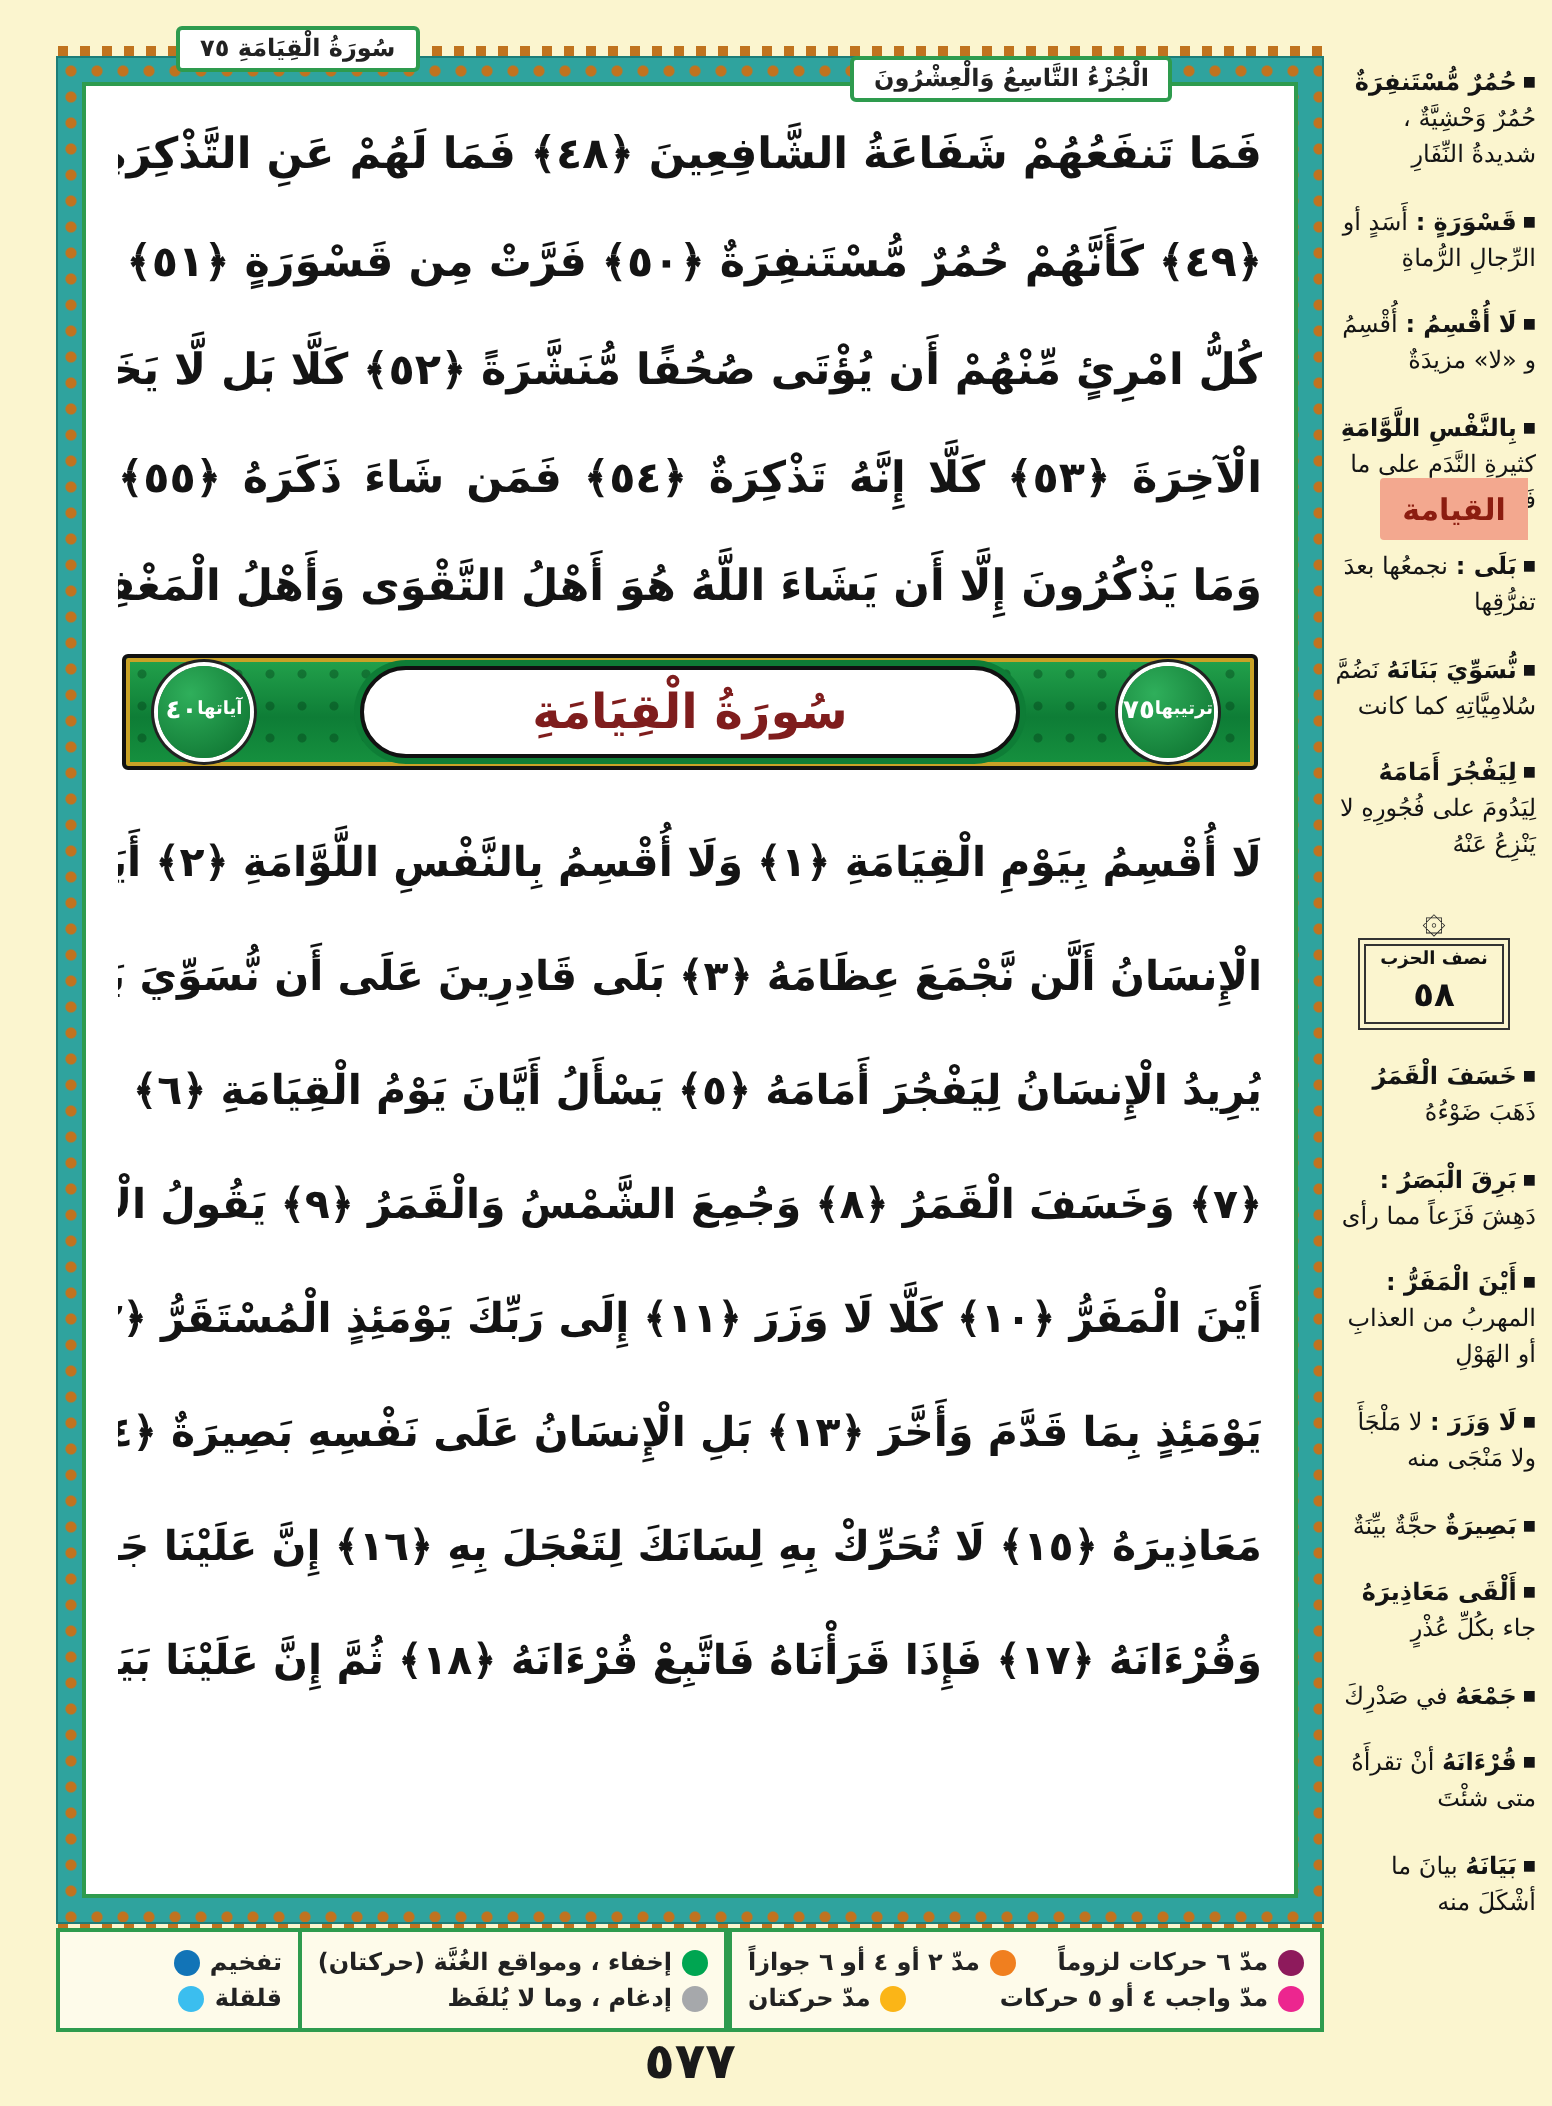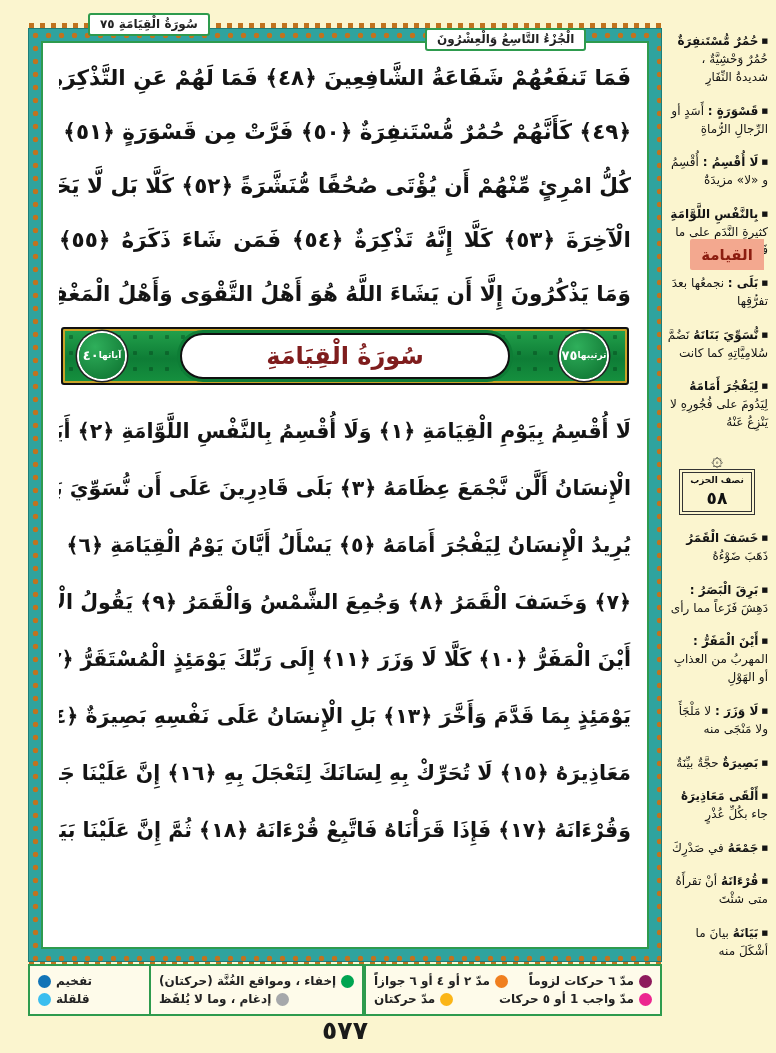--- a/index.html
+++ b/index.html
@@ -89,21 +89,21 @@
 
   
   .legend { position:absolute; left:28px; top:964px; width:634px; height:52px; display:flex; direction:rtl; }
   .lg-box {
     border:2px solid #2E9B4E; background:#FEFBEA; margin-left:-2px;
     display:flex; flex-direction:column; justify-content:center; gap:4px; padding:3px 8px;
   }
   .lg-box:first-child { margin-left:0; }
   .lg-right { width:298px; } .lg-mid { width:215px; } .lg-left { width:123px; }
   .lg-row { display:flex; align-items:center; justify-content:space-between; gap:6px; }
-  .lg-mid .lg-row, .lg-left .lg-row { justify-content:flex-end; }
+  .lg-mid .lg-row, .lg-left .lg-row { justify-content:flex-start; }
   .lg-item { display:flex; align-items:center; gap:5px; font-size:12px; font-weight:bold; color:#222; white-space:nowrap; }
   .lg-left .lg-item { flex-direction:row-reverse; }
   .dot { width:13px; height:13px; border-radius:50%; flex:0 0 auto; }
 
   .page-number {
     position:absolute; left:28px; top:1016px; width:634px;
     text-align:center; font-size:25px; font-weight:bold; color:#1a1a1a;
   }
 
   
@@ -196,21 +196,21 @@
           <span>مدّ ٦ حركات لزوماً</span>
         </div>
         <div class="lg-item">
           <span class="dot" style="background-color: rgb(240, 127, 31);"></span>
           <span>مدّ ٢ أو ٤ أو ٦ جوازاً</span>
         </div>
       </div>
       <div class="lg-row">
         <div class="lg-item">
           <span class="dot" style="background-color: rgb(236, 38, 143);"></span>
-          <span>مدّ واجب 1 أو ٥ حركات</span>
+          <span>مدّ واجب ٤ أو ٥ حركات</span>
         </div>
         <div class="lg-item">
           <span class="dot" style="background-color: rgb(251, 181, 23);"></span>
           <span>مدّ حركتان</span>
         </div>
       </div>
     </div>
     <div class="lg-box lg-mid">
       <div class="lg-row">
         <div class="lg-item">

